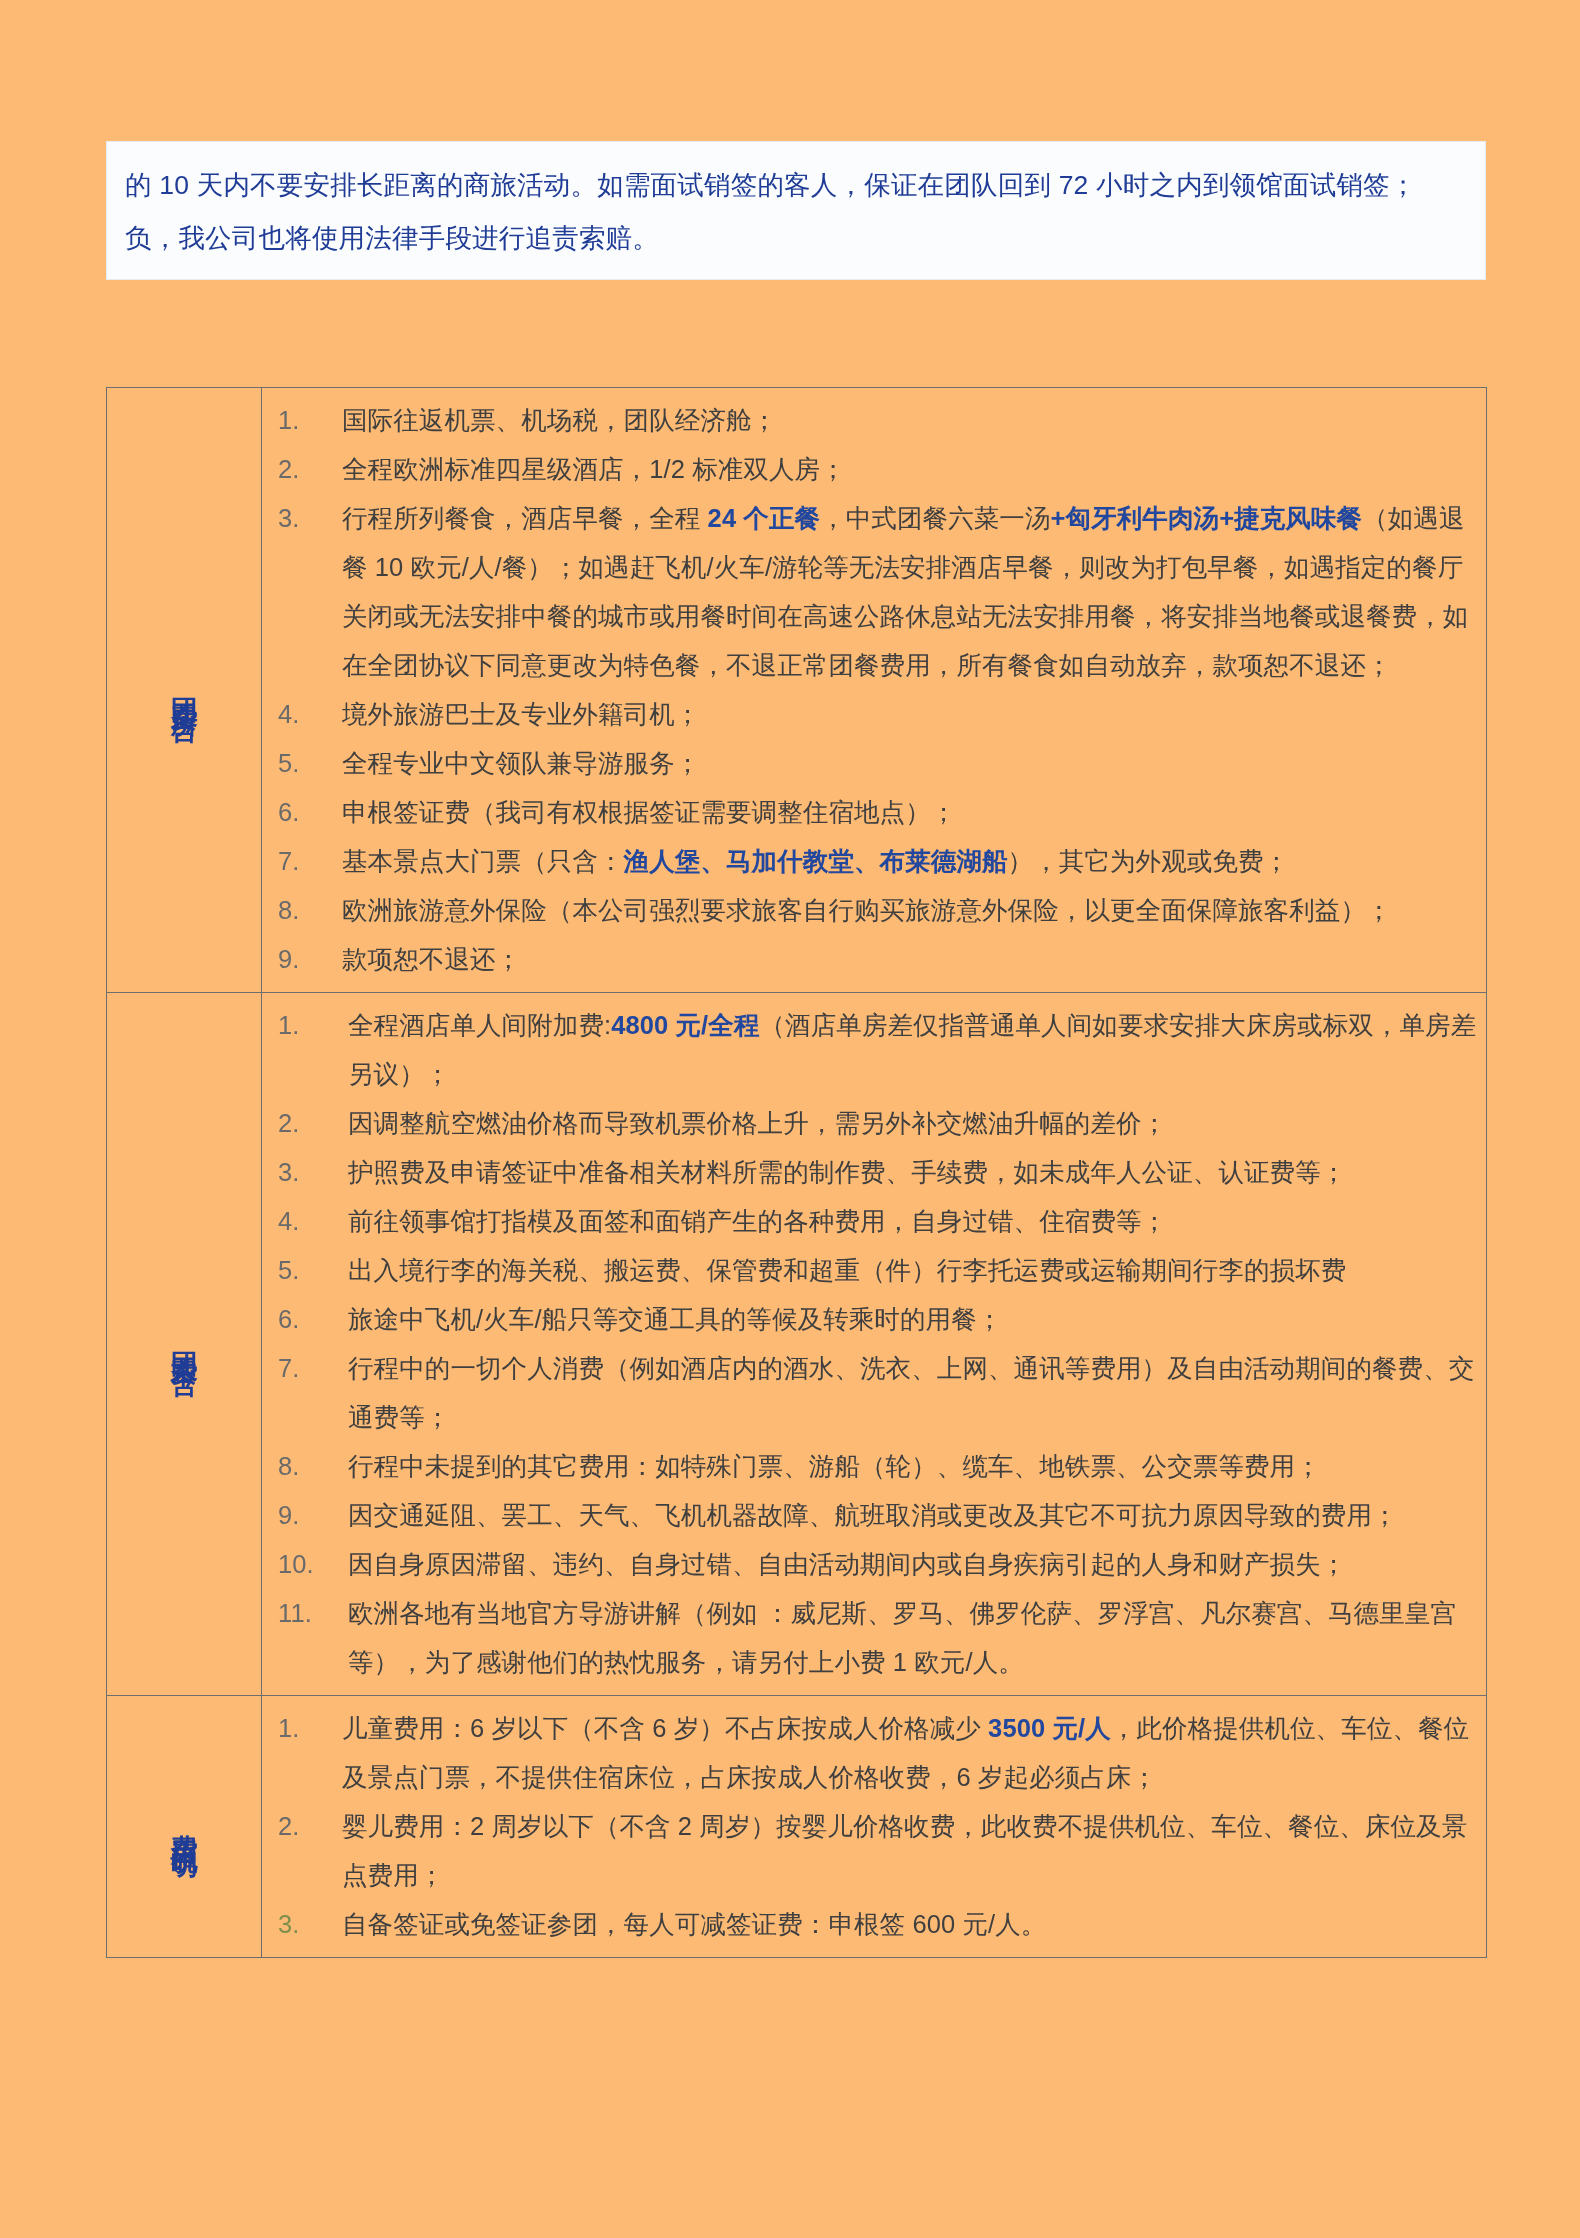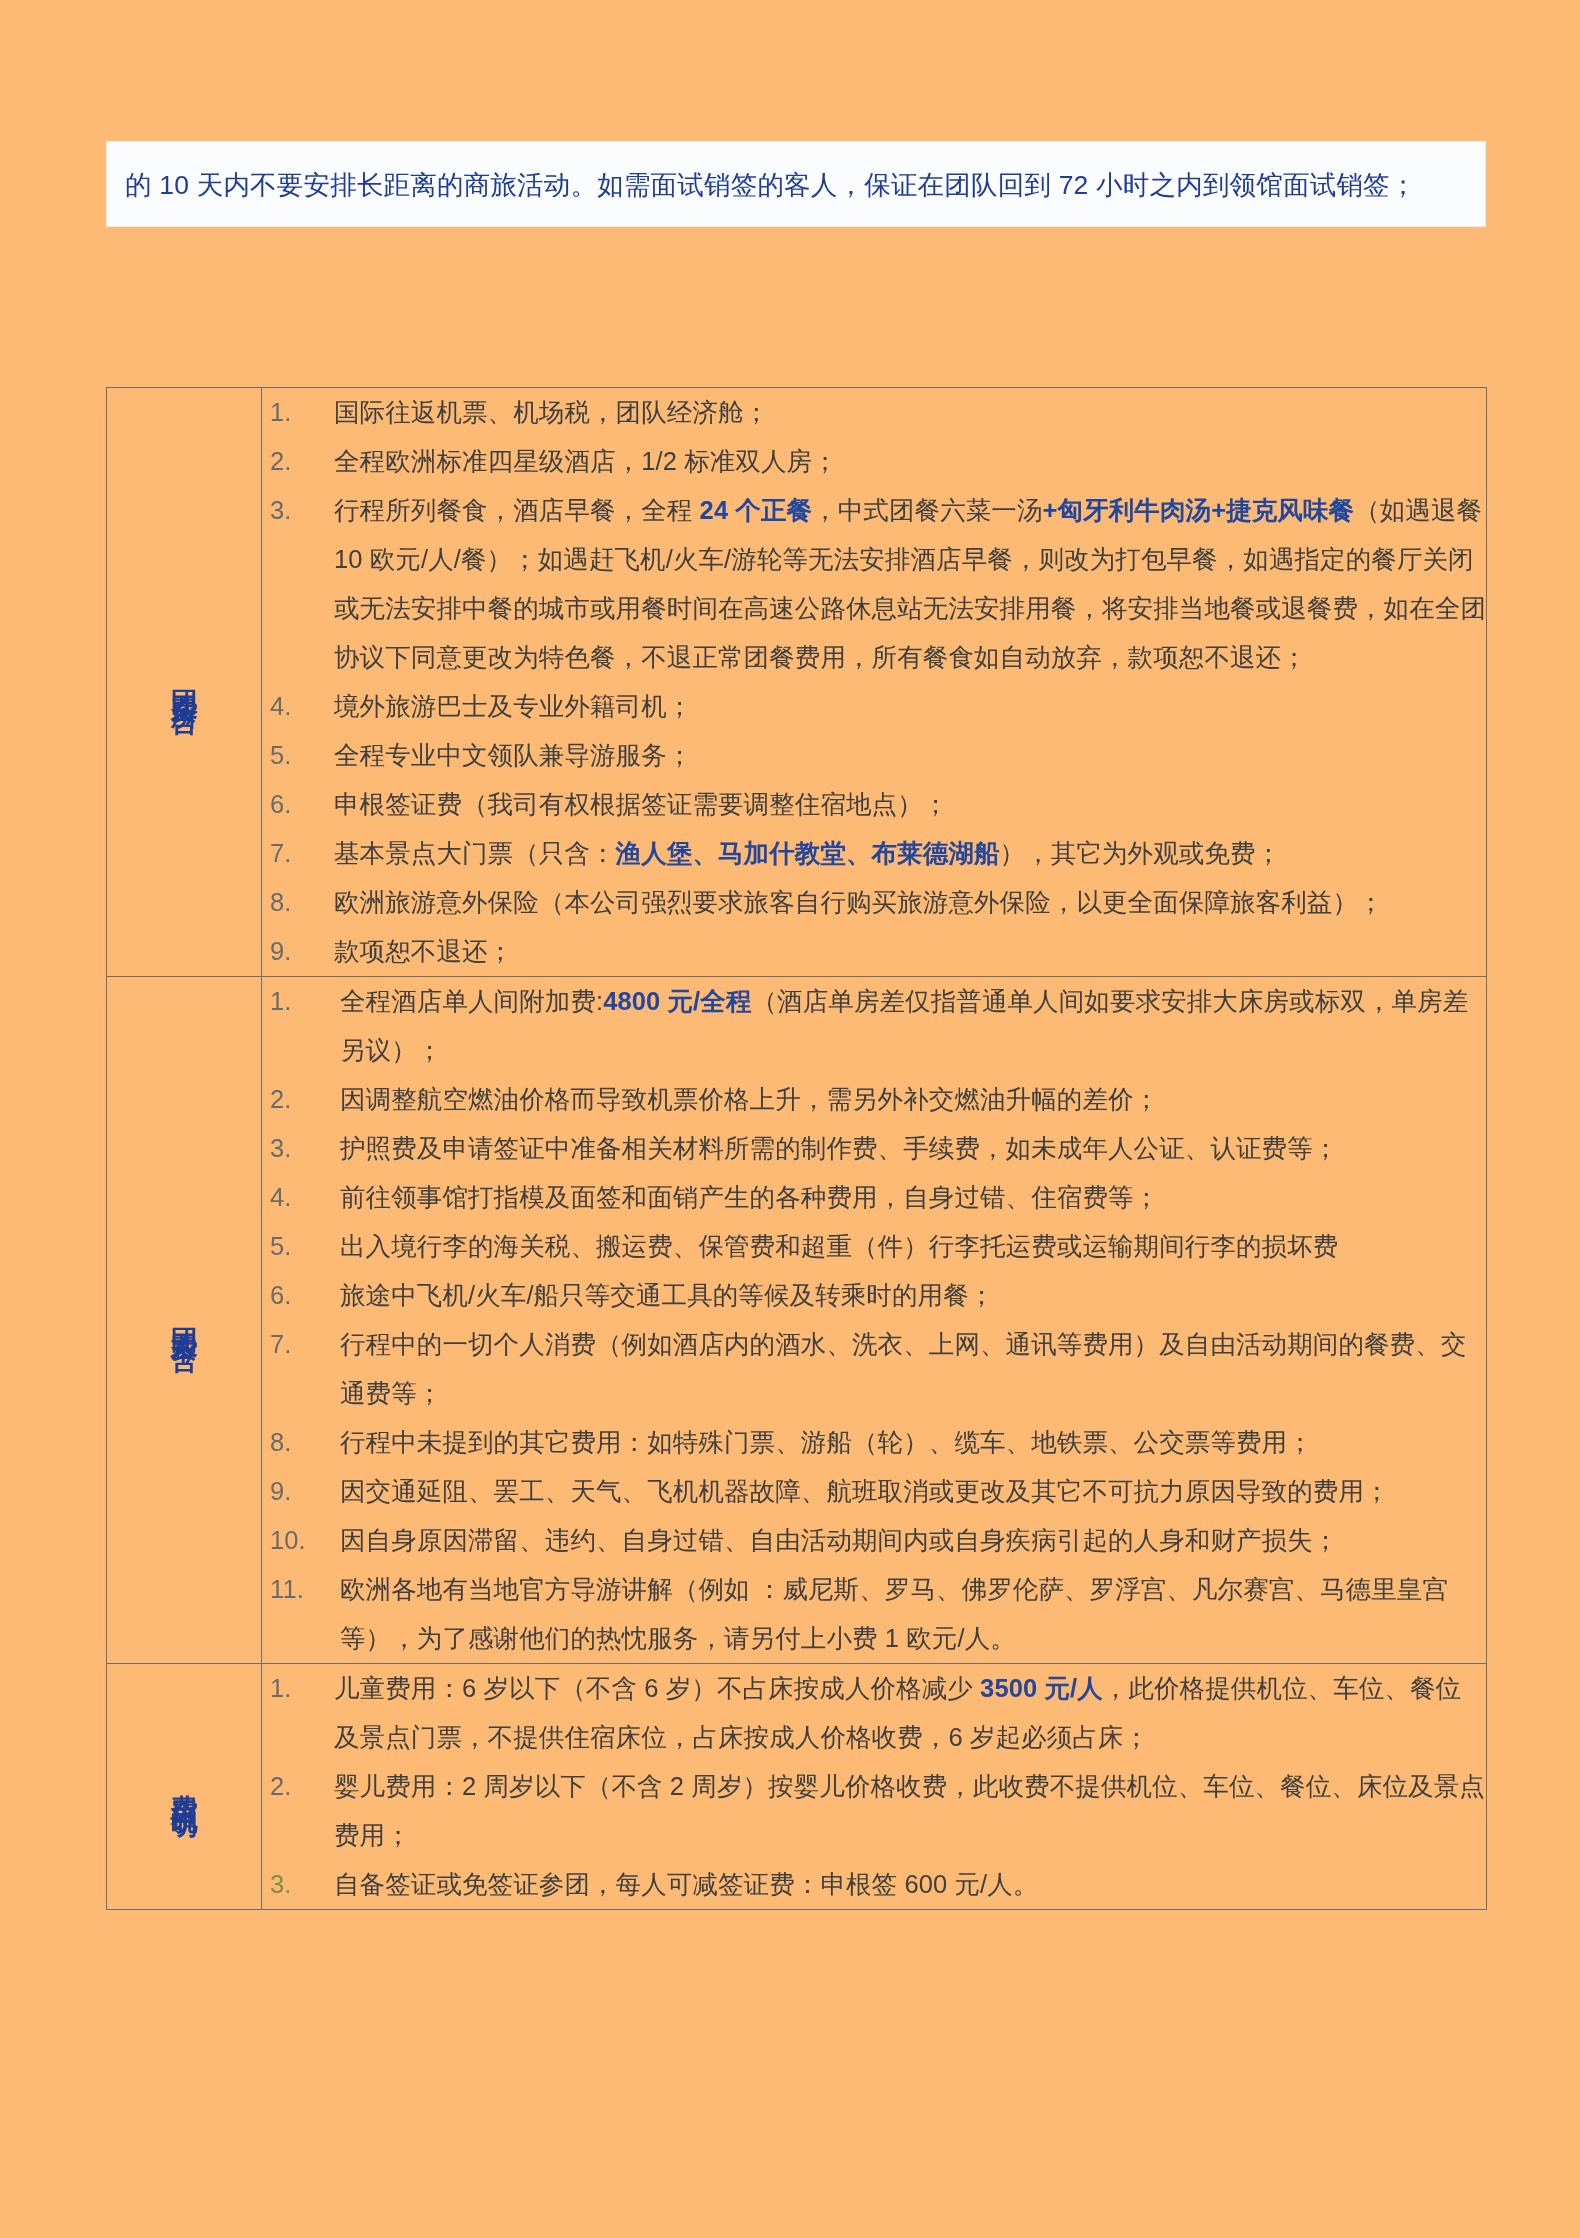--- a/index.html
+++ b/index.html
@@ -73,21 +73,21 @@
     letter-spacing: 6px;
     line-height: 1.05;
     font-family: "Liberation Sans", "DejaVu Sans", sans-serif;
   }
 
   .body-cell {
     padding: 22px 14px 22px 24px;
   }
 
   ol.items {
-    margin: 0;
+    margin: 8px;
     padding: 0;
     list-style: none;
     counter-reset: li;
   }
   ol.items > li {
     position: relative;
     padding-left: 72px;
     color: #3f3f3f;
     font-size: 25.5px;
     line-height: 49px;
@@ -117,20 +117,21 @@
 
   .txt { display: inline; }
 </style>
 </head>
 <body>
 
 <div class="page">
 
   <div class="notice-box">
     <div class="notice-line">的 10 天内不要安排长距离的商旅活动。如需面试销签的客人，保证在团队回到 72 小时之内到领馆面试销签；</div>
+    <div class="notice-line">负，我公司也将使用法律手段进行追责索赔。</div>
   </div>
 
   <table class="tbl">
     <colgroup>
       <col class="col-label">
       <col class="col-body">
     </colgroup>
     <tbody id="tbl-body">
         <tr>
           <td class="vlabel-cell"><span class="vlabel">团费所含</span></td>

